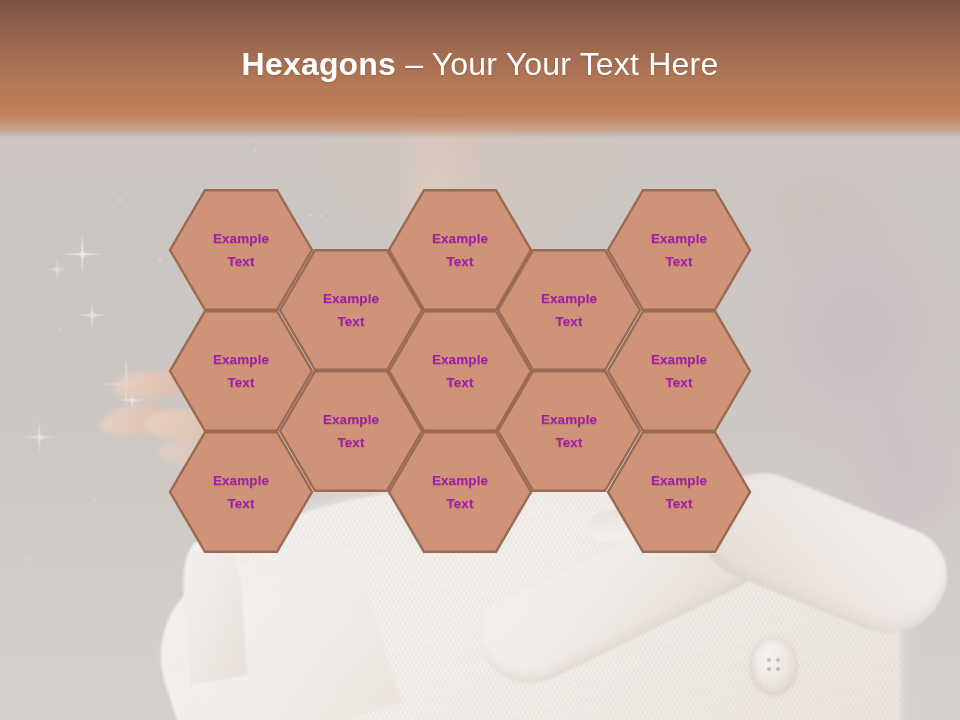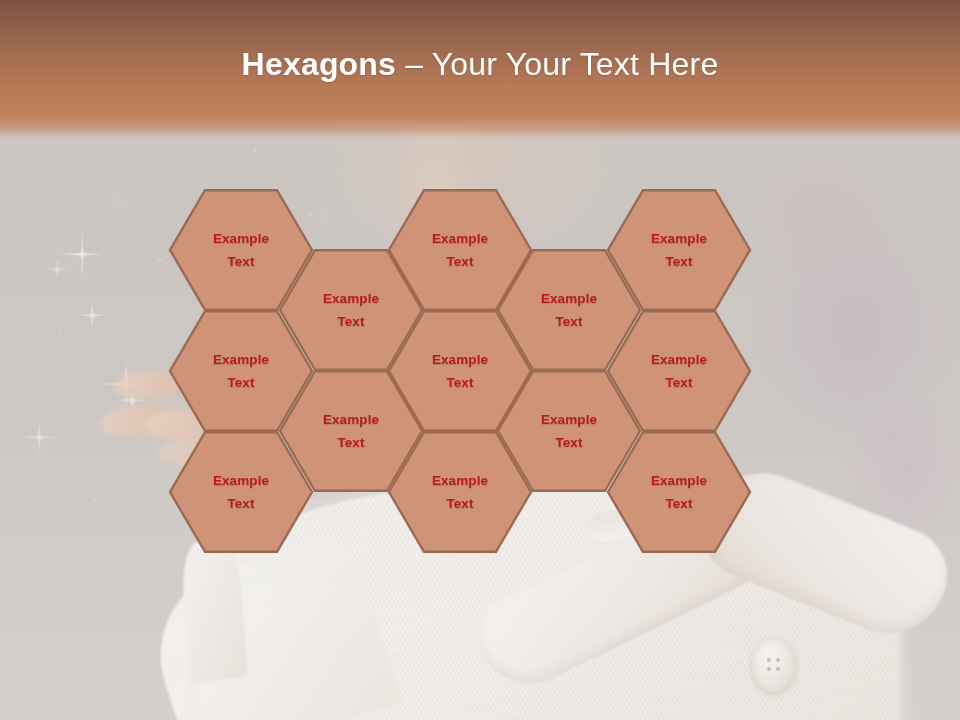--- a/index.html
+++ b/index.html
@@ -254,21 +254,21 @@
     height: 122px;
     display: block;
     overflow: visible;
   }
   .hex .hex-label {
     position: absolute;
     left: 0; right: 0;
     top: 50%;
     transform: translateY(-50%);
     text-align: center;
-    color: #b91c1c;
+    color: #a21caf;
     font-size: 13.5px;
     font-weight: 700;
     line-height: 1.72;
     letter-spacing: .1px;
     white-space: pre-line;
     text-shadow: 0 1px 1px rgba(120,72,52,0.28);
     pointer-events: none;
   }
 </style>
 </head>

